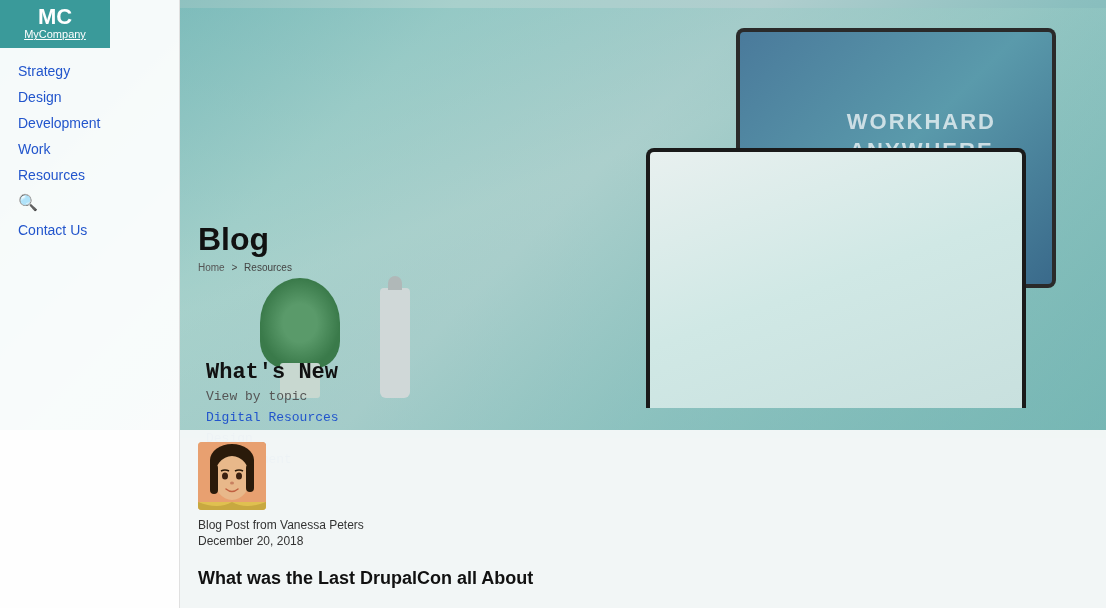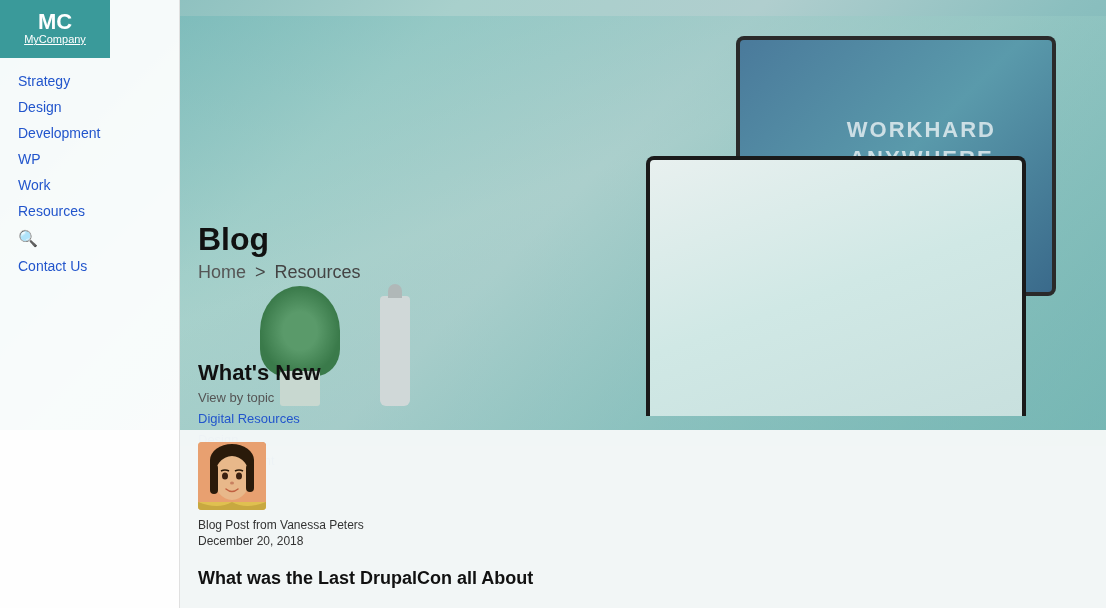--- a/index.html
+++ b/index.html
@@ -10,21 +10,21 @@
       position: absolute;
       top: 0; left: 0;
       width: 100%; height: 430px;
       background: linear-gradient(135deg, #7fb8b8 0%, #a8d0cc 30%, #b0cece 50%, #8bbfbf 70%, #6aafaf 100%);
       z-index: 0;
     }
 
     
     .hero-scene {
       position: absolute;
-      top: 16px; left: 180px;
+      top: 8px; left: 180px;
       width: 926px; height: 430px;
       background: linear-gradient(160deg, rgba(100,180,180,0.4) 0%, rgba(160,210,200,0.3) 40%, rgba(130,190,185,0.5) 100%);
       z-index: 1;
       overflow: hidden;
     }
 
     
     .monitor-shape {
       position: absolute;
       top: 20px; right: 50px;
@@ -115,21 +115,21 @@
       position: absolute;
       top: 0; left: 0;
       width: 180px; height: 608px;
       background: rgba(255,255,255,0.92);
       z-index: 10;
       border-right: 1px solid #e0e0e0;
     }
 
     .logo-box {
       width: 110px;
-      height: 58px;
+      height: 48px;
       background: #3a9a9a;
       display: flex;
       flex-direction: column;
       align-items: center;
       justify-content: center;
       margin: 0;
     }
     .logo-mc {
       color: white;
       font-size: 22px;
@@ -176,38 +176,39 @@
       z-index: 11;
       padding: 0 0 0 18px;
     }
     .blog-heading {
       font-size: 32px;
       font-weight: bold;
       color: #111;
       line-height: 1.2;
     }
     .breadcrumb-row {
-      font-size: 18px;
+      font-size: 10px;
       color: #444;
       margin-top: 4px;
     }
     .breadcrumb-row a {
       color: #555;
       text-decoration: none;
     }
     .breadcrumb-sep {
       margin: 0 4px;
     }
 
     
     .whats-new-section {
       position: absolute;
-      top: 360px; left: 0;
+      top: 360px; left: 8px;
       z-index: 11;
       padding-left: 18px;
+      font-family: Liberation Mono, monospace;
     }
     .whats-new-title {
       font-size: 22px;
       font-weight: bold;
       color: #111;
     }
     .view-by-topic {
       font-size: 13px;
       color: #555;
       margin-top: 4px;
@@ -304,21 +305,20 @@
 
   <div class="logo-box">
     <div class="logo-mc">MC</div>
     <div class="logo-company">MyCompany</div>
   </div>
 
   <nav class="nav-links">
     <a class="nav-link">Strategy</a>
     <a class="nav-link">Design</a>
     <a class="nav-link">Development</a>
-    <a class="nav-link">WP</a>
     <a class="nav-link">Work</a>
     <a class="nav-link">Resources</a>
     <div class="search-icon-wrap">🔍</div>
     <a class="nav-link">Contact Us</a>
   </nav>
 </div>
 
 <div class="main-content">
 
   <div class="blog-title-area">

